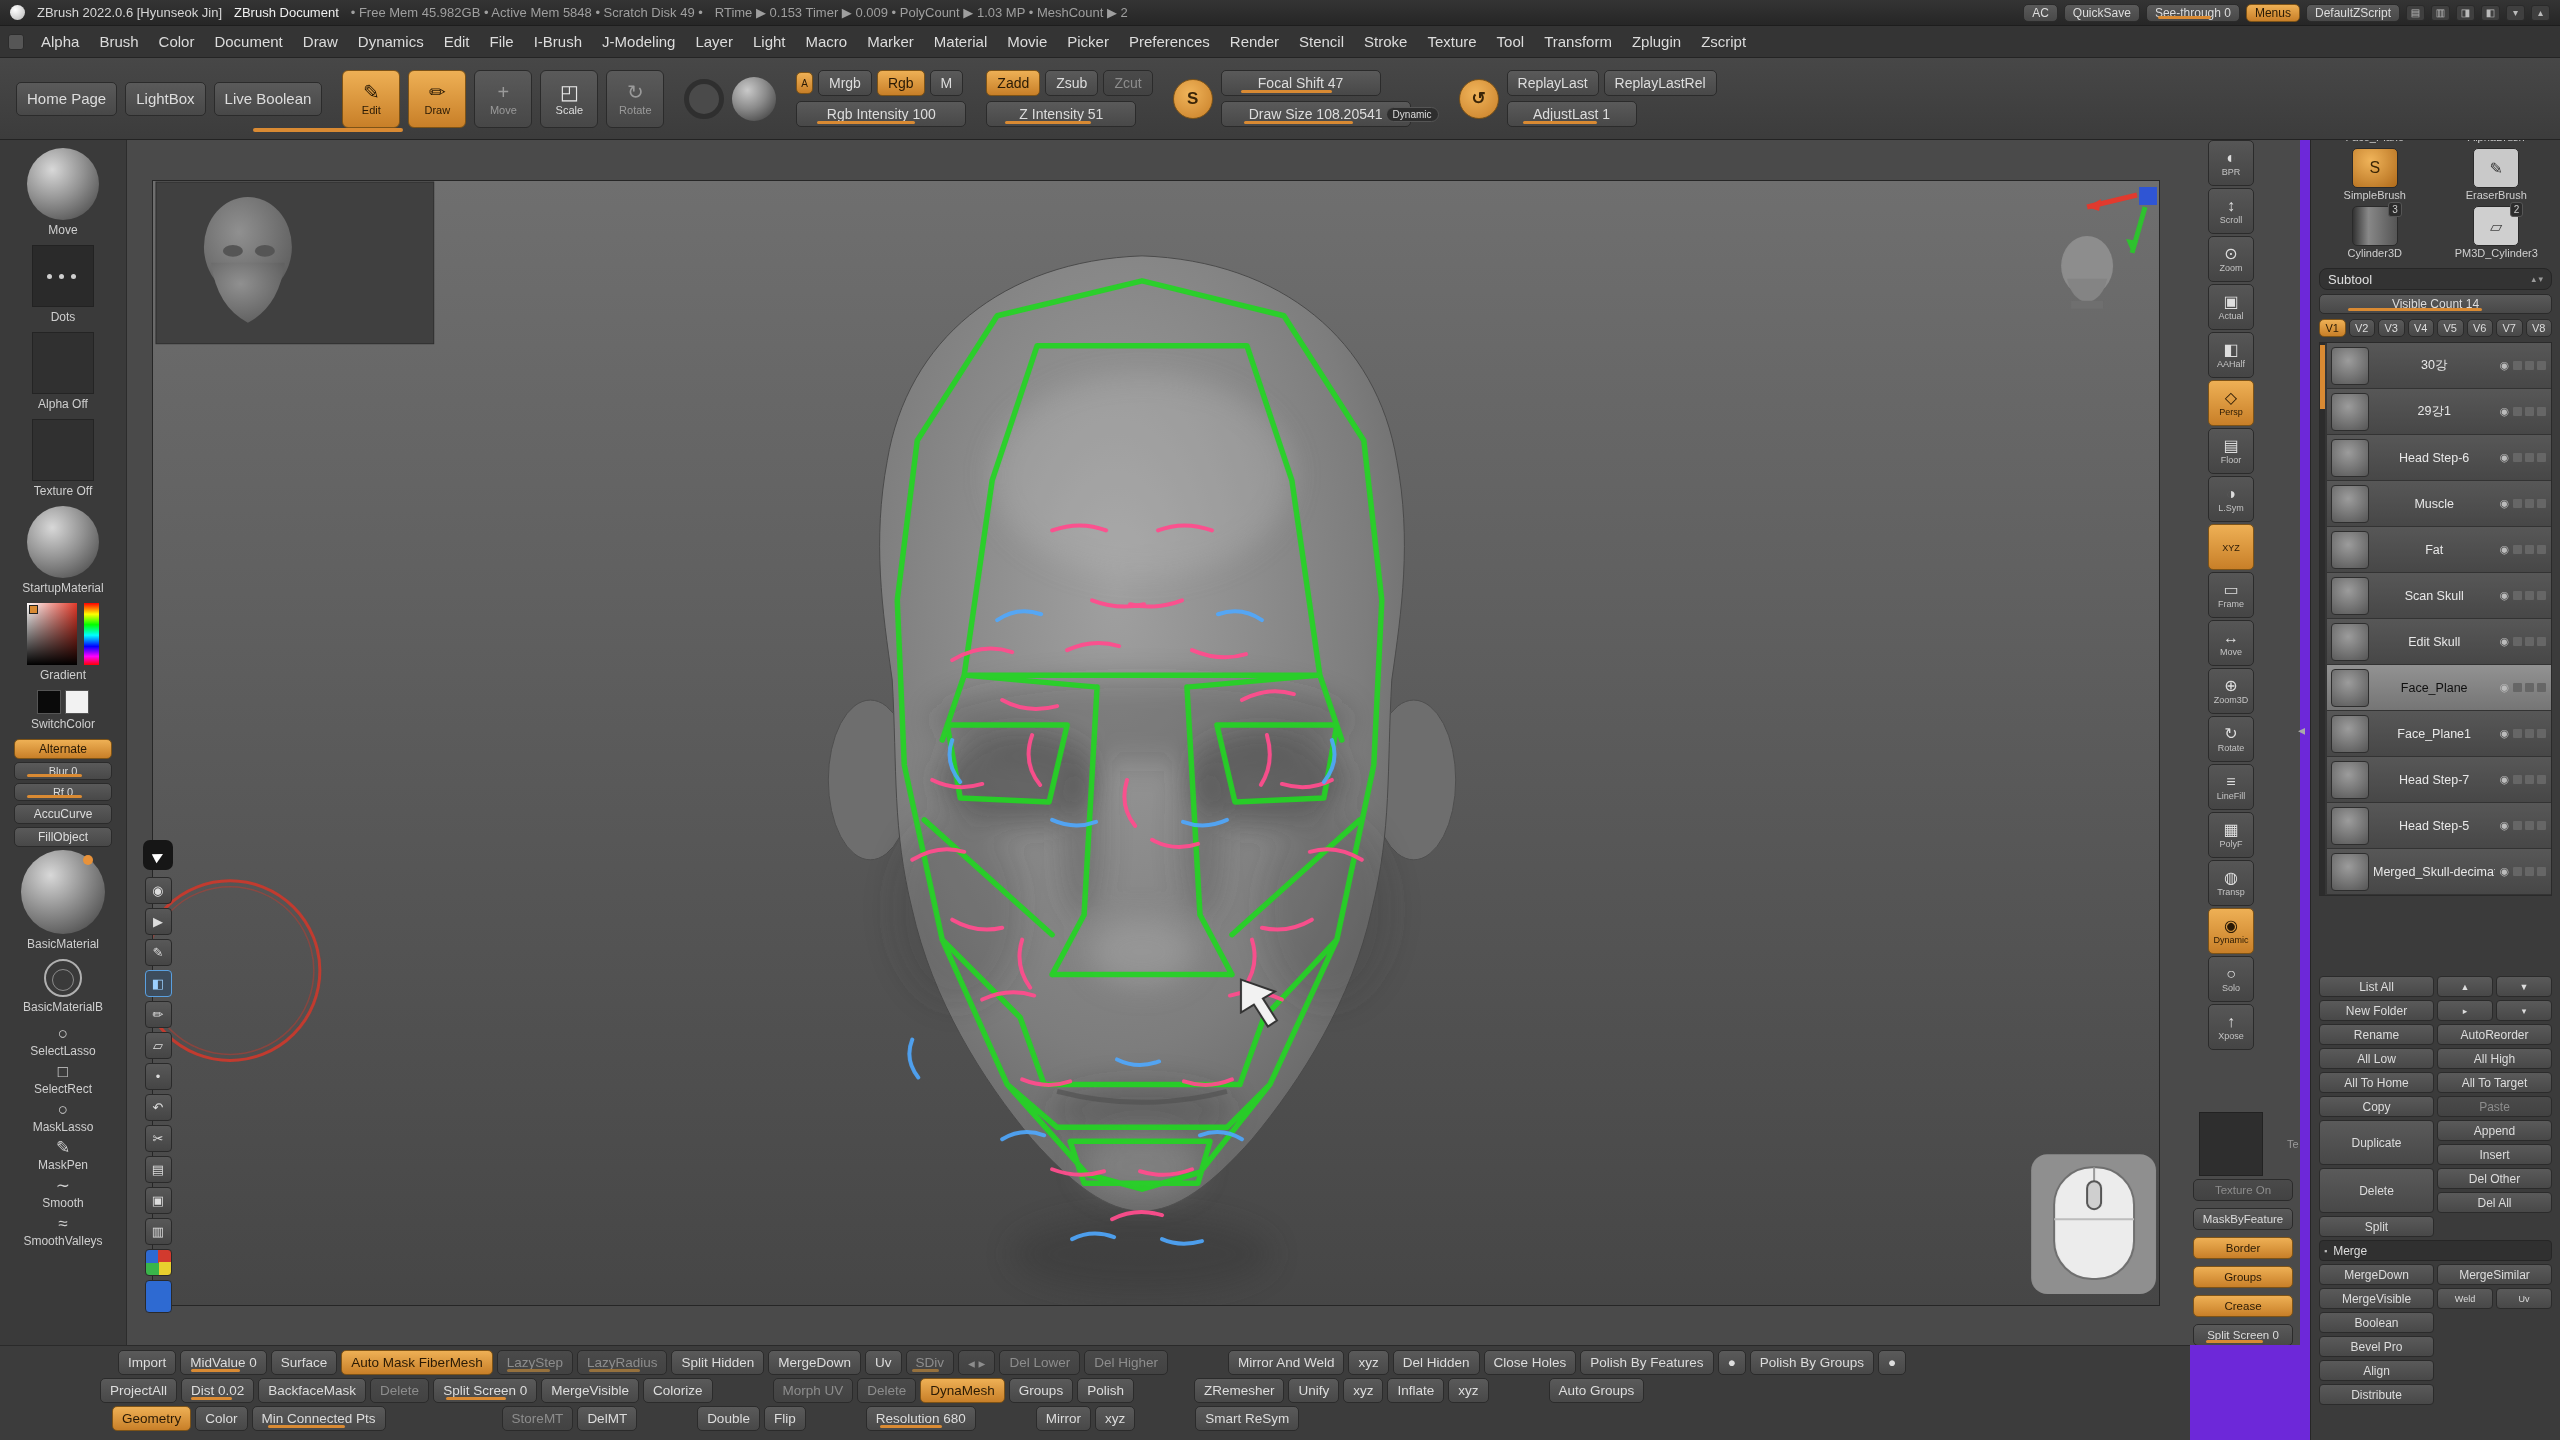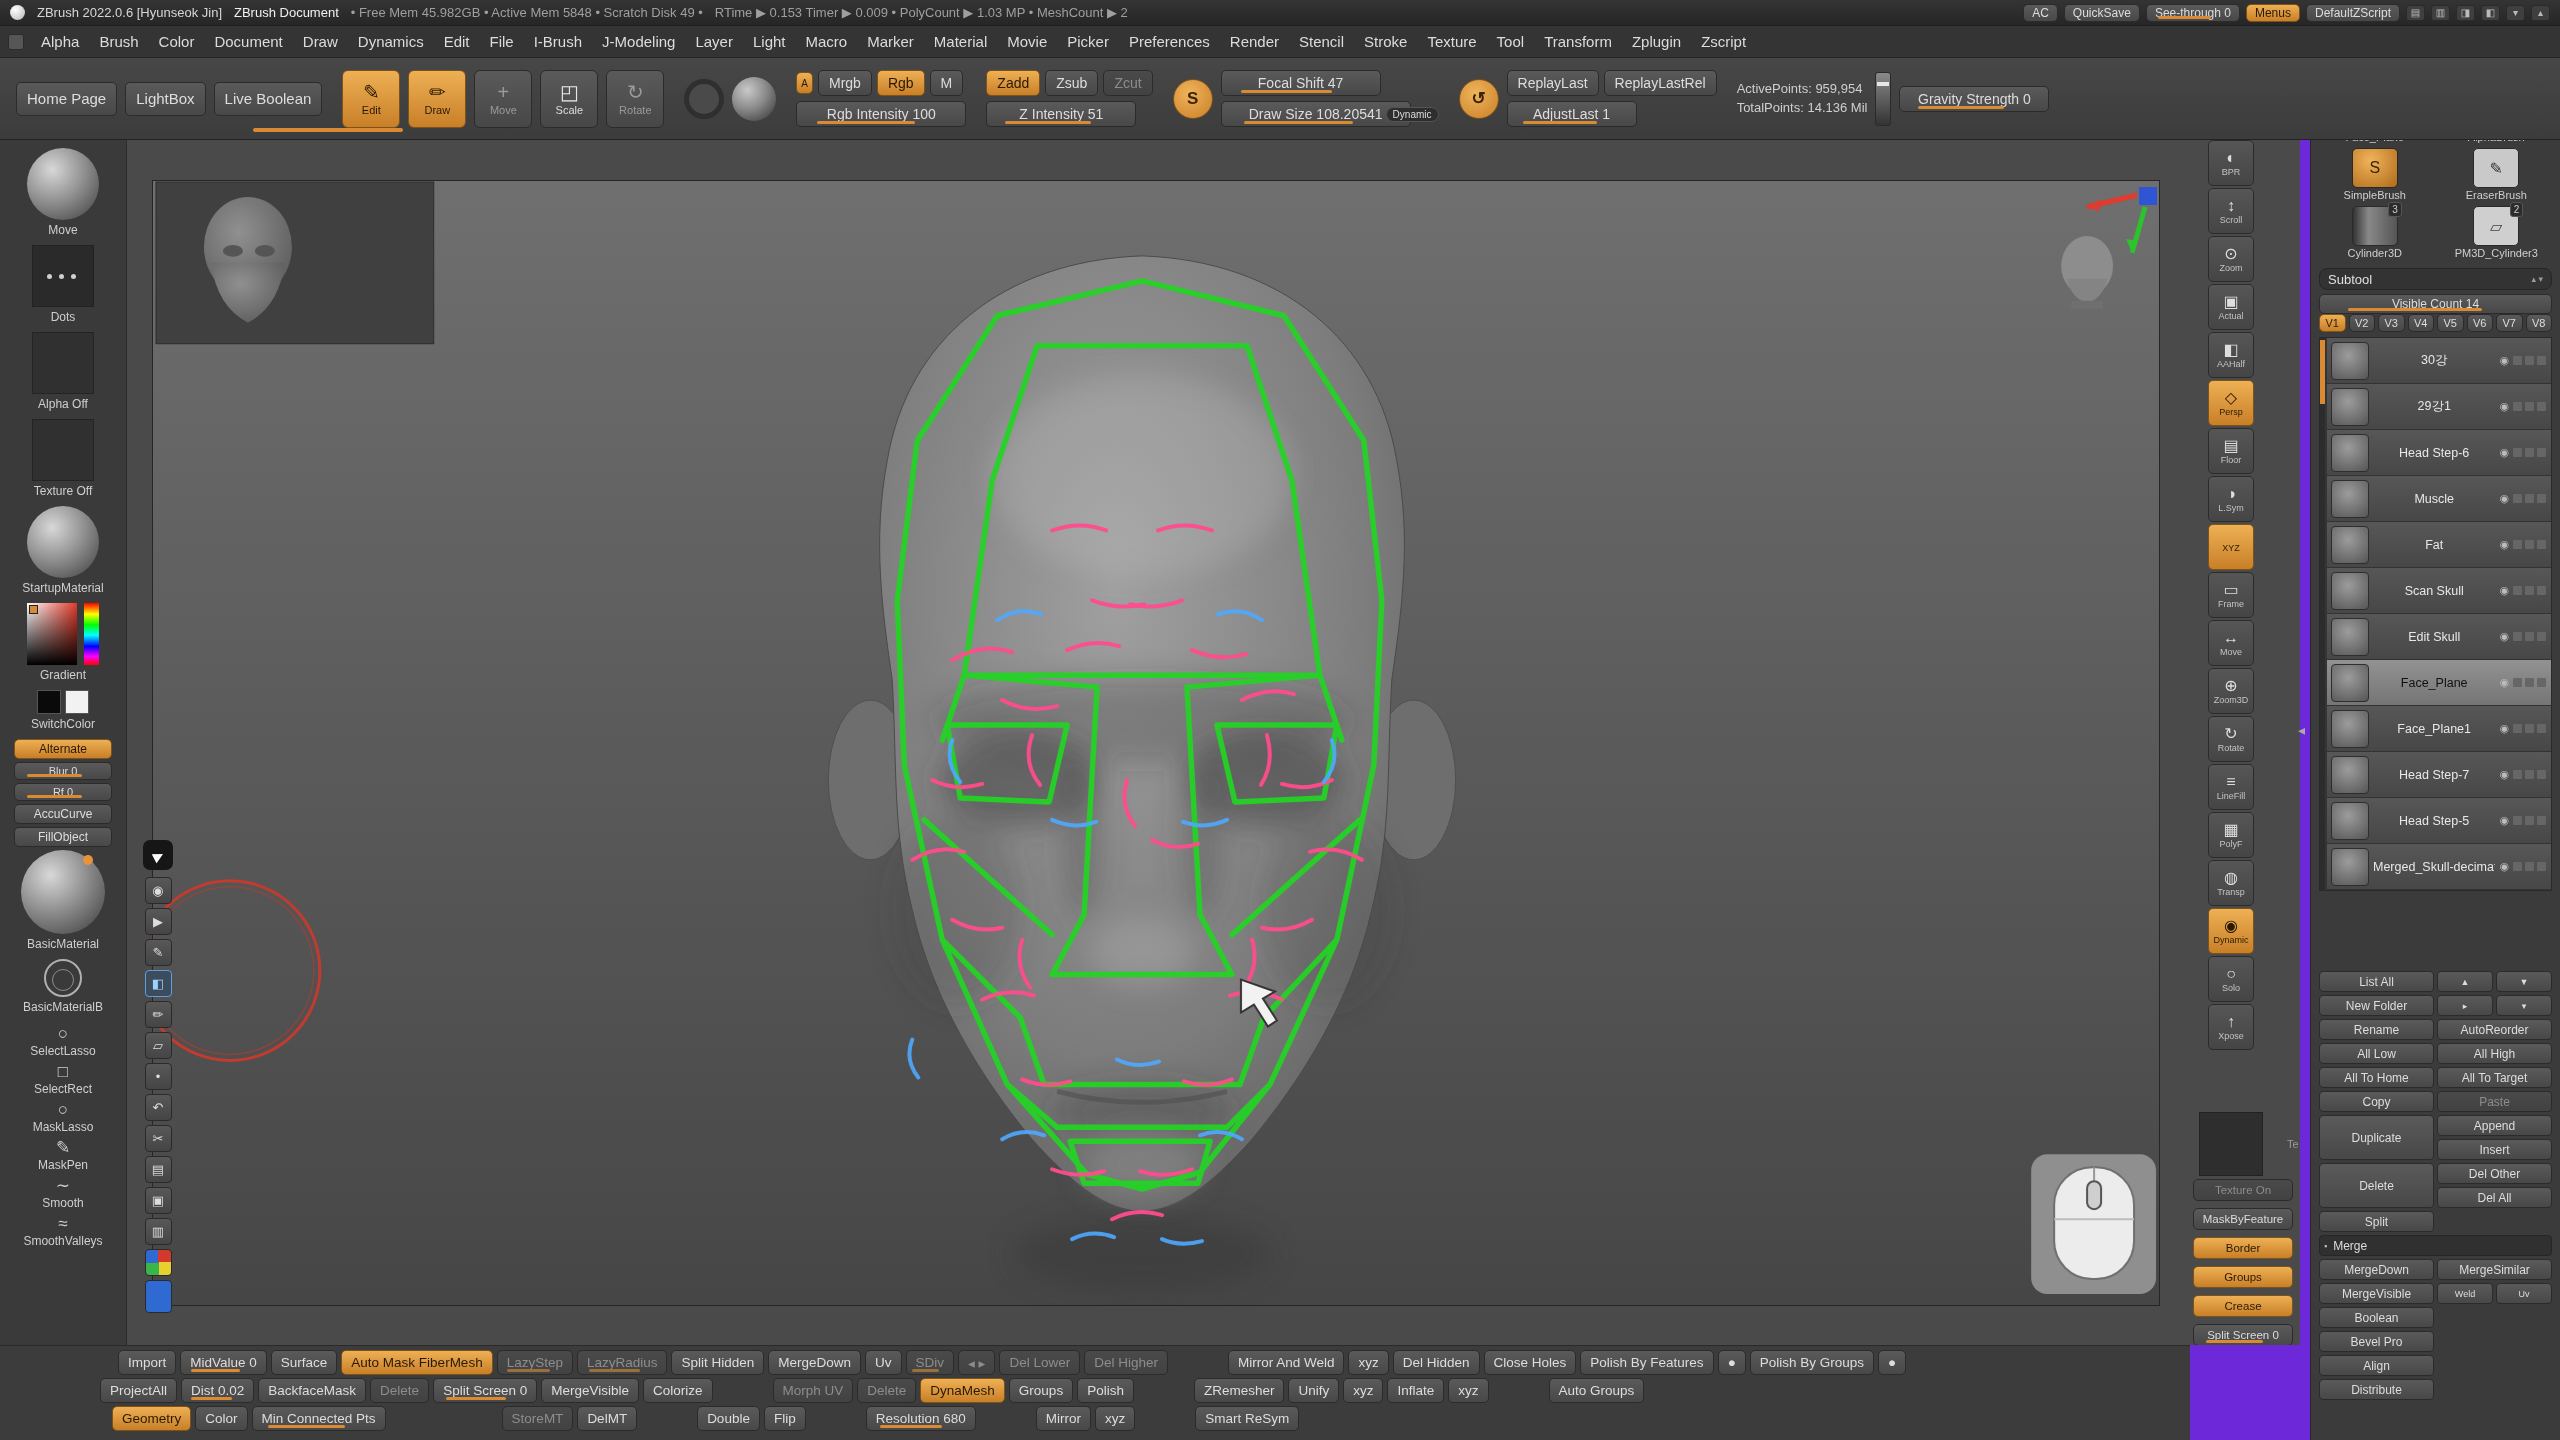--- a/index.html
+++ b/index.html
@@ -113,21 +113,21 @@
   .th-pale .tool-thumb{background:#c9c9c9;color:#333}
   .th-cyl .tool-thumb{background:linear-gradient(90deg,#333,#888 35%,#555)}
   .th-pale2 .tool-thumb{background:#cfcfcf;color:#444}
   .badge{position:absolute;right:-5px;top:-5px;background:#2c2c2c;border:1px solid #555;color:#ccc;font-size:10px;border-radius:3px;padding:0 3px;line-height:13px}
   .badge:empty{display:none}
   .tool-label{font-size:11px;color:#cfcfcf;height:13px;margin-top:1px;white-space:nowrap}
   .subtool{margin-top:8px;display:flex;flex-direction:column;flex:1}
   .st-header{display:flex;align-items:center;font-size:13px;color:#e0e0e0;background:#333;border:1px solid #262626;border-radius:8px;height:22px;padding:0 8px}
   .st-header::after{content:"▴ ▾";margin-left:auto;font-size:9px;color:#999}
   .st-visible{height:20px;font-size:12px;margin-top:4px;width:100%}
-  .st-tabs{display:flex;gap:3px;}
+  .st-tabs{display:flex;gap:3px;margin-top:5px}
   .st-tab{flex:1;height:18px;font-size:11px;padding:0}
   .st-listwrap{position:relative;margin-top:5px;border:1px solid #2a2a2a;background:#353535}
   .st-scroll{position:absolute;left:0;top:0;width:5px;height:100%;background:#2c2c2c}
   .st-scroll::before{content:"";position:absolute;left:0;top:2px;width:5px;height:64px;background:#d98a33}
   .st-list{margin-left:7px}
   .st-row{height:46px;display:flex;align-items:center;gap:4px;background:linear-gradient(#575757,#474747);border-bottom:1px solid #333;padding:0 4px}
   .st-row.sel{background:linear-gradient(#929292,#757575)}
   .st-row.sel .st-name{color:#101010}
   .st-thumb{width:38px;height:38px;border-radius:4px;background:radial-gradient(circle at 45% 35%,#9c9c9c,#555);border:1px solid #2e2e2e;flex:none}
   .st-name{flex:1;text-align:center;font-size:12.5px;color:#e8e8e8;overflow:hidden;white-space:nowrap}
@@ -280,28 +280,20 @@
     </div>
     <div class="ts-group">
       <span class="replay-ic"></span>
       <div class="col">
         <div class="row">
           <span class="btn">ReplayLast</span>
           <span class="btn">ReplayLastRel</span>
         </div>
         <span class="btn slider w130">AdjustLast 1</span>
       </div>
-    </div>
-    <div class="ts-group">
-      <div class="pts">
-        <div>ActivePoints: 959,954</div>
-        <div>TotalPoints: 14.136 Mil</div>
-      </div>
-      <span class="vslider"></span>
-      <span class="btn slider w150">Gravity Strength 0</span>
     </div>
   </div>
 
   <div class="leftshelf">
     <span class="th-sphere"></span>
     <span class="lb-label">Move</span>
     <span class="th-dots"></span>
     <span class="lb-label">Dots</span>
     <span class="th-flat"></span>
     <span class="lb-label">Alpha Off</span>

